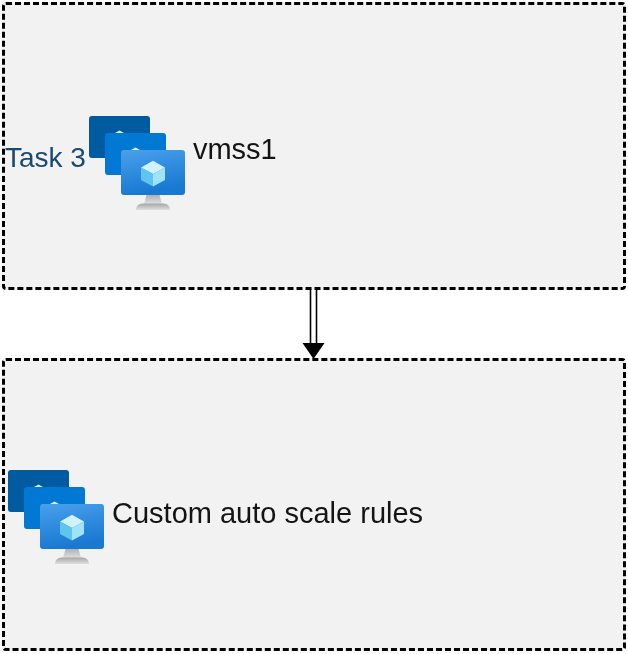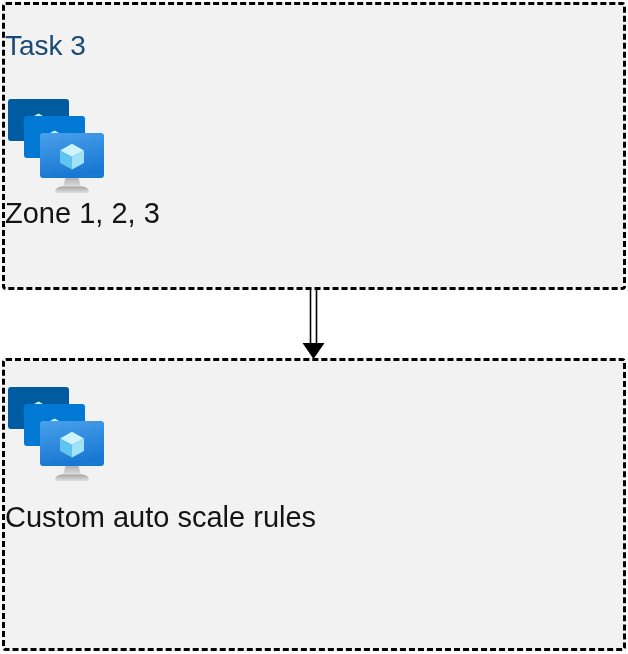--- a/index.html
+++ b/index.html
@@ -19,22 +19,21 @@
   }
   .canvas{position:relative;width:628px;height:654px;}
   .task-box{
     position:absolute;
     left:2px;
     width:624px;
     background:var(--box-background);
     border:3px dashed var(--box-border);
     border-radius:4px;
     display:flex;
-    flex-direction:column;
-    align-items:flex-start;
+    align-items:center;
   }
   .box-top{top:2px;height:288px;}
   .box-bottom{top:358px;height:293px;}
   .box-title{
     font-size:28px;
     line-height:34px;
     color:var(--title-text);
   }
   .box-top .box-title{margin-top:24px;}
   .box-bottom .box-title{margin-top:32px;}
@@ -86,21 +85,21 @@
   </defs>
 </svg>
 
 <div class="canvas">
 
   <div class="task-box box-top">
     <div class="box-title">Task 3</div>
     <svg class="vmss-icon" width="107" height="98" viewBox="0 0 107 98" xmlns="http://www.w3.org/2000/svg">
       <use href="#vmss"></use>
     </svg>
-    <div class="box-line">Zone 1, 2, 3</div>
+    <div class="box-line first">vmss1</div>
   </div>
 
   <svg class="arrow" width="26" height="71" viewBox="0 0 26 71" xmlns="http://www.w3.org/2000/svg">
     <line x1="8.5" y1="0" x2="8.5" y2="56" style="stroke:var(--arrow-color,#000)" stroke-width="1.6"></line>
     <line x1="14.5" y1="0" x2="14.5" y2="56" style="stroke:var(--arrow-color,#000)" stroke-width="1.6"></line>
     <polygon points="0.5,54 22.5,54 11.5,70" style="fill:var(--arrow-color,#000)"></polygon>
   </svg>
 
   <div class="task-box box-bottom">
     <svg class="vmss-icon" width="107" height="98" viewBox="0 0 107 98" xmlns="http://www.w3.org/2000/svg">

